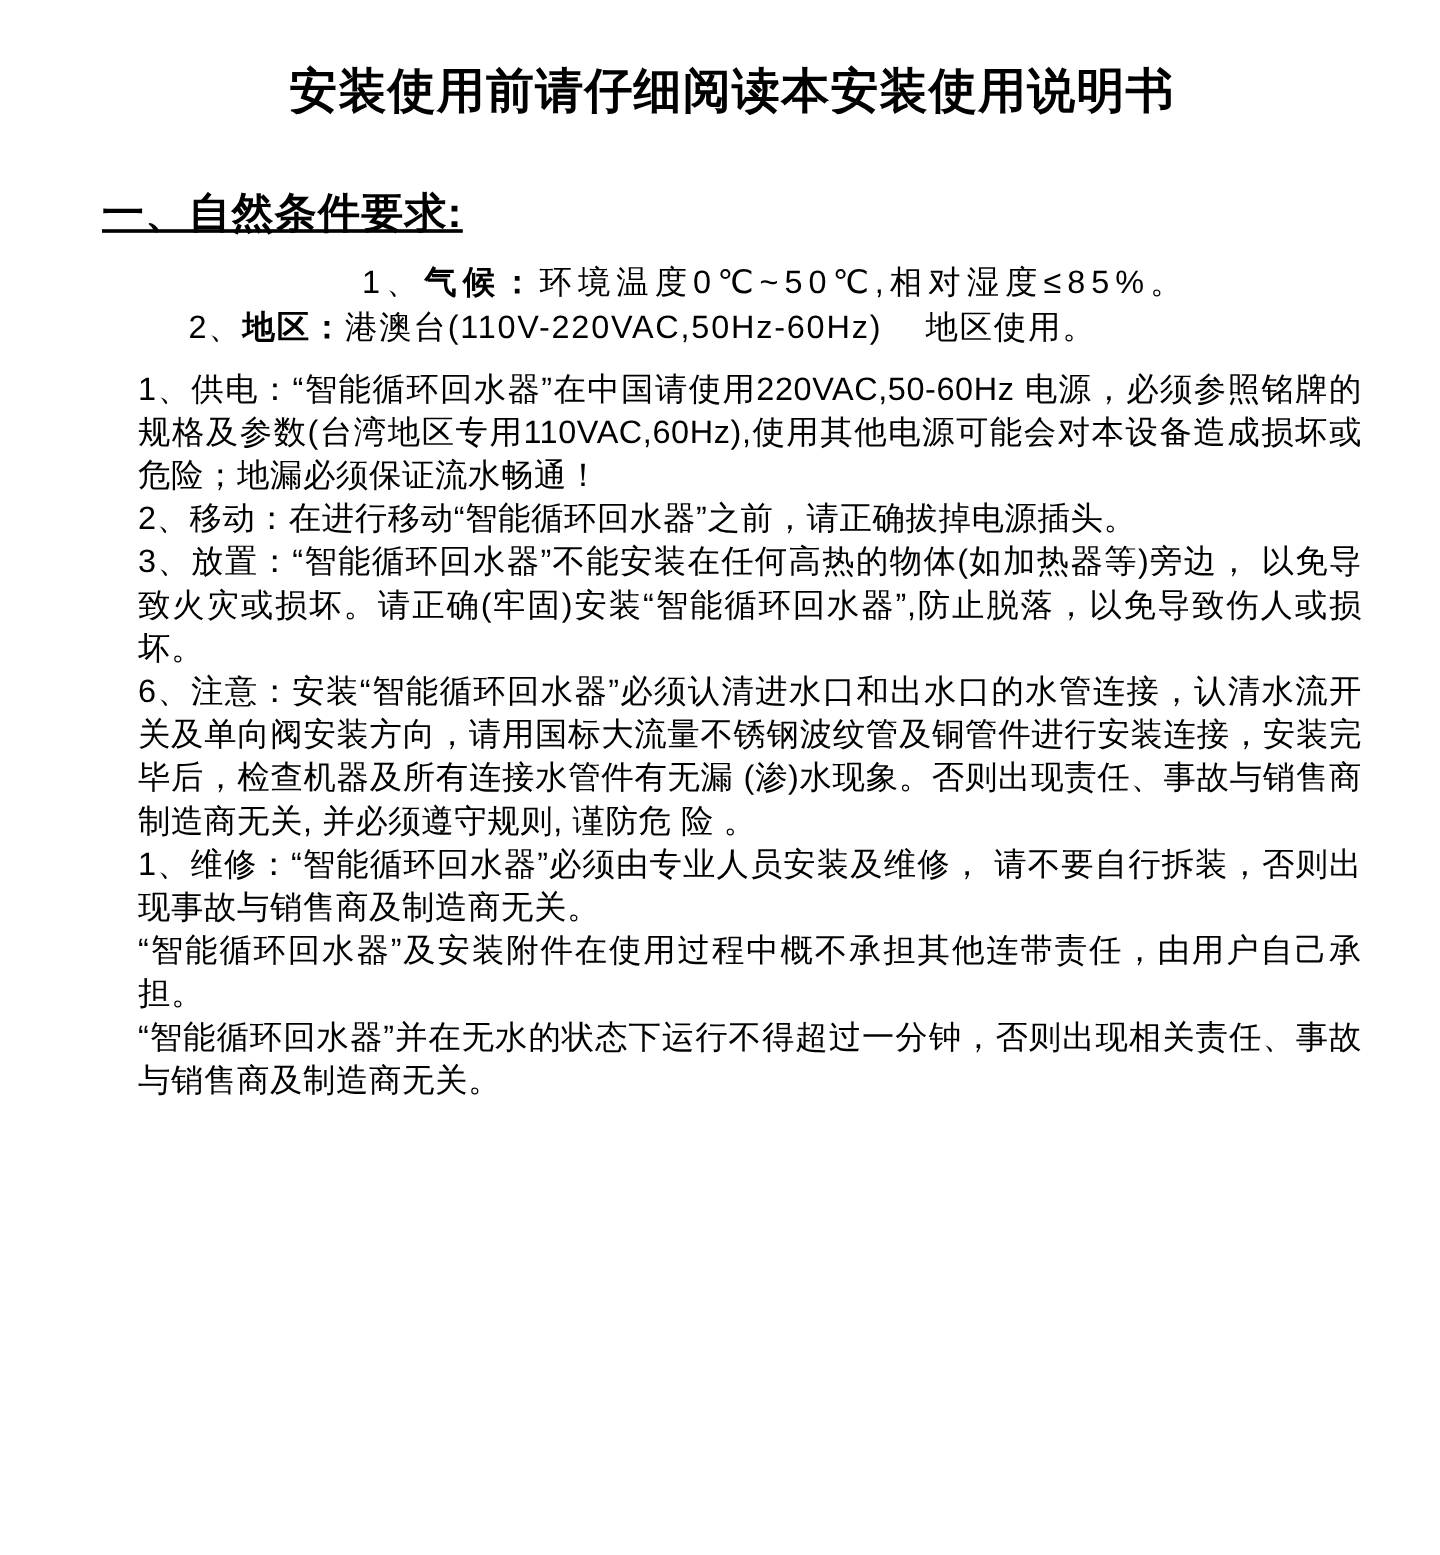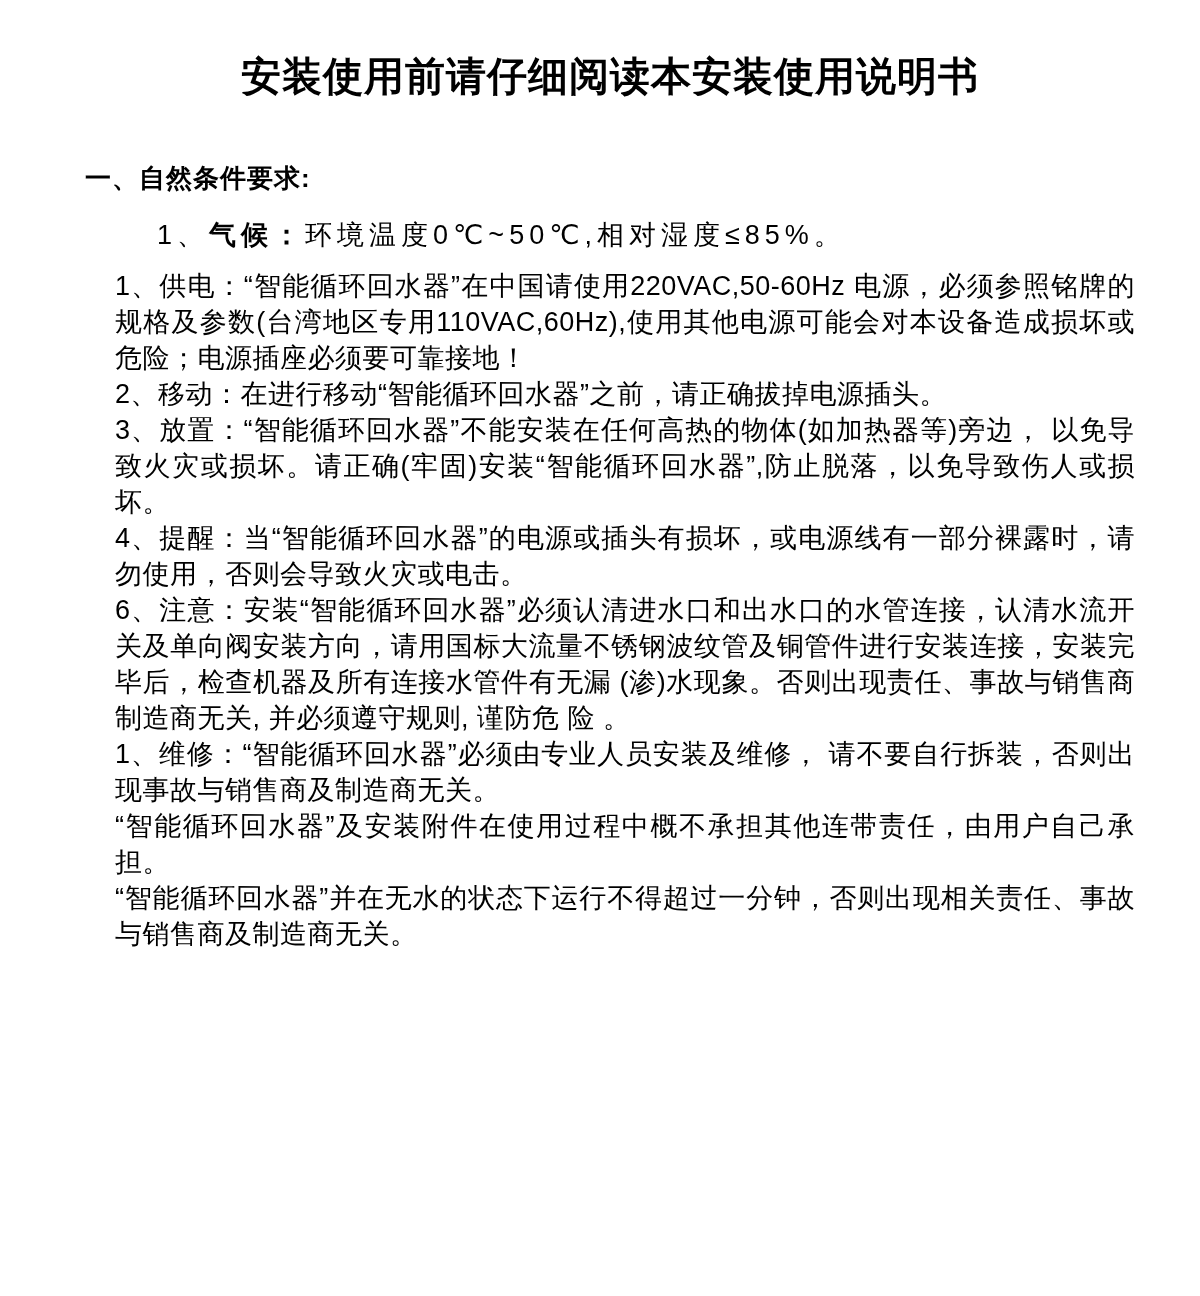--- a/index.html
+++ b/index.html
@@ -23,38 +23,39 @@
   }
   .doc-title {
     margin: 0;
     text-align: center;
     font-size: 40px;
     line-height: 52px;
     font-weight: 900;
     letter-spacing: 1px;
   }
   .sec-heading {
-    font-size: 26px;
+    font-size: 35px;
     line-height: 32px;
     font-weight: 700;
     letter-spacing: 1px;
+    text-decoration: underline;
   }
   .sec-heading.first { margin: 60px 0 0 0; }
   .sec-heading.second { margin: 38px 0 0 0; }
   .sub-items {
     margin: 22px 0 0 72px;
     font-size: 27px;
   }
   .sub-item {
     line-height: 38px;
     white-space: pre-wrap;
   }
   .sub-item .num { font-weight: 400; }
   .sub-item .lbl { font-weight: 700; }
-  .sub-item.wide  { letter-spacing: 5px; }
+  .sub-item.wide  { letter-spacing: 5px; text-align: center; }
   .sub-item.tight { letter-spacing: 1.5px; }
   .notices {
     margin: 14px 0 0 30px;
     font-size: 27px;
   }
   .notice {
     margin: 0;
     line-height: 36px;
     text-align: justify;
     white-space: pre-wrap;
@@ -66,27 +67,27 @@
 <body>
 
 <div class="page">
 
   <h1 class="doc-title">安装使用前请仔细阅读本安装使用说明书</h1>
 
   <div class="sec-heading first">一、自然条件要求:</div>
 
   <div class="sub-items">
     <div class="sub-item wide"><span class="num">1、</span><span class="lbl">气候：</span><span>环境温度0℃~50℃,相对湿度≤85%。</span></div>
+    <div class="sub-item tight"><span class="num">2、</span><span class="lbl">地区：</span><span>港澳台(110V-220VAC,50Hz-60Hz)    地区使用。</span></div>
   </div>
 
 
   <div class="notices">
-    <p class="notice"><span class="b">1、供电：</span><span>“智能循环回水器”在中国请使用220VAC,50-60Hz 电源，必须参照铭牌的规格及参数(台湾地区专用110VAC,60Hz),使用其他电源可能会对本设备造成损坏或危险；</span><span class="b">电源插座必须要可靠接地！</span></p>
+    <p class="notice"><span class="b">1、供电：</span><span>“智能循环回水器”在中国请使用220VAC,50-60Hz 电源，必须参照铭牌的规格及参数(台湾地区专用110VAC,60Hz),使用其他电源可能会对本设备造成损坏或危险；</span><span class="b">地漏必须保证流水畅通！</span></p>
     <p class="notice"><span class="b">2、移动：</span><span>在进行移动“智能循环回水器”之前，请正确拔掉电源插头。</span></p>
     <p class="notice"><span class="b">3、放置：</span><span>“智能循环回水器”不能安装在任何高热的物体(如加热器等)旁边， 以免导致火灾或损坏。请正确(牢固)安装“智能循环回水器”,防止脱落，以免导致伤人或损坏。</span></p>
-    <p class="notice"><span class="b">4、提醒：</span><span>当“智能循环回水器”的电源或插头有损坏，或电源线有一部分裸露时，请勿使用，否则会导致火灾或电击。</span></p>
     <p class="notice"><span class="b">6、注意：</span><span>安装“智能循环回水器”必须认清进水口和出水口的水管连接，认清水流开关及单向阀安装方向，请用国标大流量不锈钢波纹管及铜管件进行安装连接，安装完毕后，检查机器及所有连接水管件有无漏 (渗)水现象。否则出现责任、事故与销售商制造商无关, 并必须遵守规则, 谨防危 险 。</span></p>
     <p class="notice"><span class="b">1、维修：</span><span>“智能循环回水器”必须由专业人员安装及维修， 请不要自行拆装，否则出现事故与销售商及制造商无关。</span></p>
     <p class="notice"><span>“智能循环回水器”及安装附件在使用过程中概不承担其他连带责任，由用户自己承担。</span></p>
     <p class="notice"><span></span><span>“智能循环回水器”并在无水的状态下运行不得超过一分钟，否则出现相关责任、事故与销售商及制造商无关。</span></p>
   </div>
 
 </div>
 
 </body></html>

